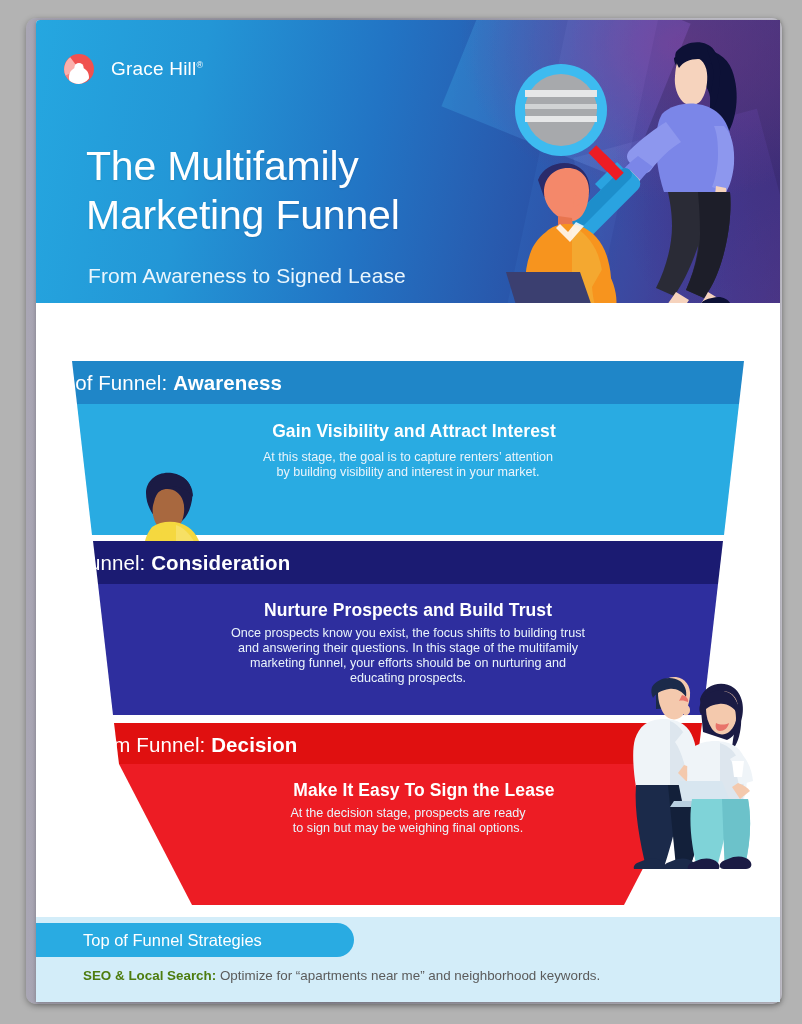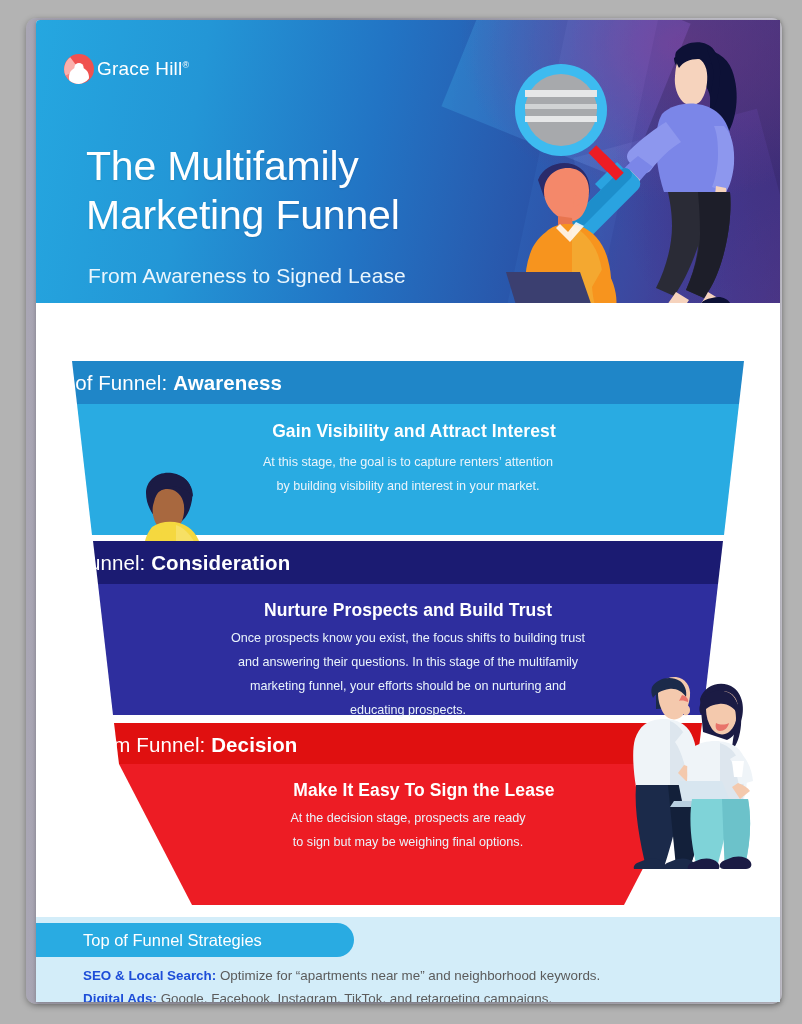--- a/index.html
+++ b/index.html
@@ -51,21 +51,21 @@
   }
   .hdr-facet {
     position: absolute;
     opacity: .20;
     background: #ffffff;
     mix-blend-mode: overlay;
   }
   .logo-wrap {
     position: absolute;
     left: 27px; top: 33px;
-    display: flex; align-items: center; gap: 2px;
+    display: flex; align-items: center; gap: 16px;
   }
   .logo-mark { position: relative; width: 32px; height: 32px; }
   .logo-text {
     color: #ffffff;
     font-size: 19px;
     letter-spacing: .2px;
     font-weight: 400;
     position: relative;
   }
   .logo-tm {
@@ -118,21 +118,21 @@
     color: #ffffff;
     font-size: 17.5px;
     font-weight: 700;
     letter-spacing: .1px;
   }
   .seg-body {
     position: absolute; left: 0; width: 100%;
     text-align: center;
     color: #eaf4fb;
     font-size: 12.6px;
-    line-height: 24px;
+    line-height: 15px;
     font-weight: 400;
     white-space: pre-line;
   }
 
   
   .strat {
     position: absolute;
     left: 0; top: 897px;
     width: 744px; height: 85px;
     background: #d3edf9;
@@ -155,21 +155,21 @@
   .strat-list {
     position: absolute;
     left: 47px; top: 47px;
     width: 660px;
   }
   .strat-line {
     font-size: 13.4px;
     line-height: 23px;
     color: #5b5b5b;
   }
-  .strat-line b { color: #1d4ed8; font-weight: 700; }
+  .strat-line b { color: #4d7c0f; font-weight: 700; }
 
   .couple-art { position: absolute; right: 6px; bottom: 48px; width: 152px; height: 200px; }
 </style>
 </head>
 <body>
 
 <div id="screen">
 
   <div id="page-shadow"></div>
 
@@ -403,18 +403,17 @@
         </svg>
       </div>
     </div>
 
     <div class="strat">
       <div class="strat-tab">
         <span>Top of Funnel Strategies</span>
       </div>
       <div class="strat-list">
         <div class="strat-line"><b>SEO &amp; Local Search:</b><span> Optimize for “apartments near me” and neighborhood keywords.</span></div>
-        <div class="strat-line"><b>Digital Ads:</b><span> Google, Facebook, Instagram, TikTok, and retargeting campaigns.</span></div>
       </div>
     </div>
 
   </div>
 </div>
 
 </body></html>

